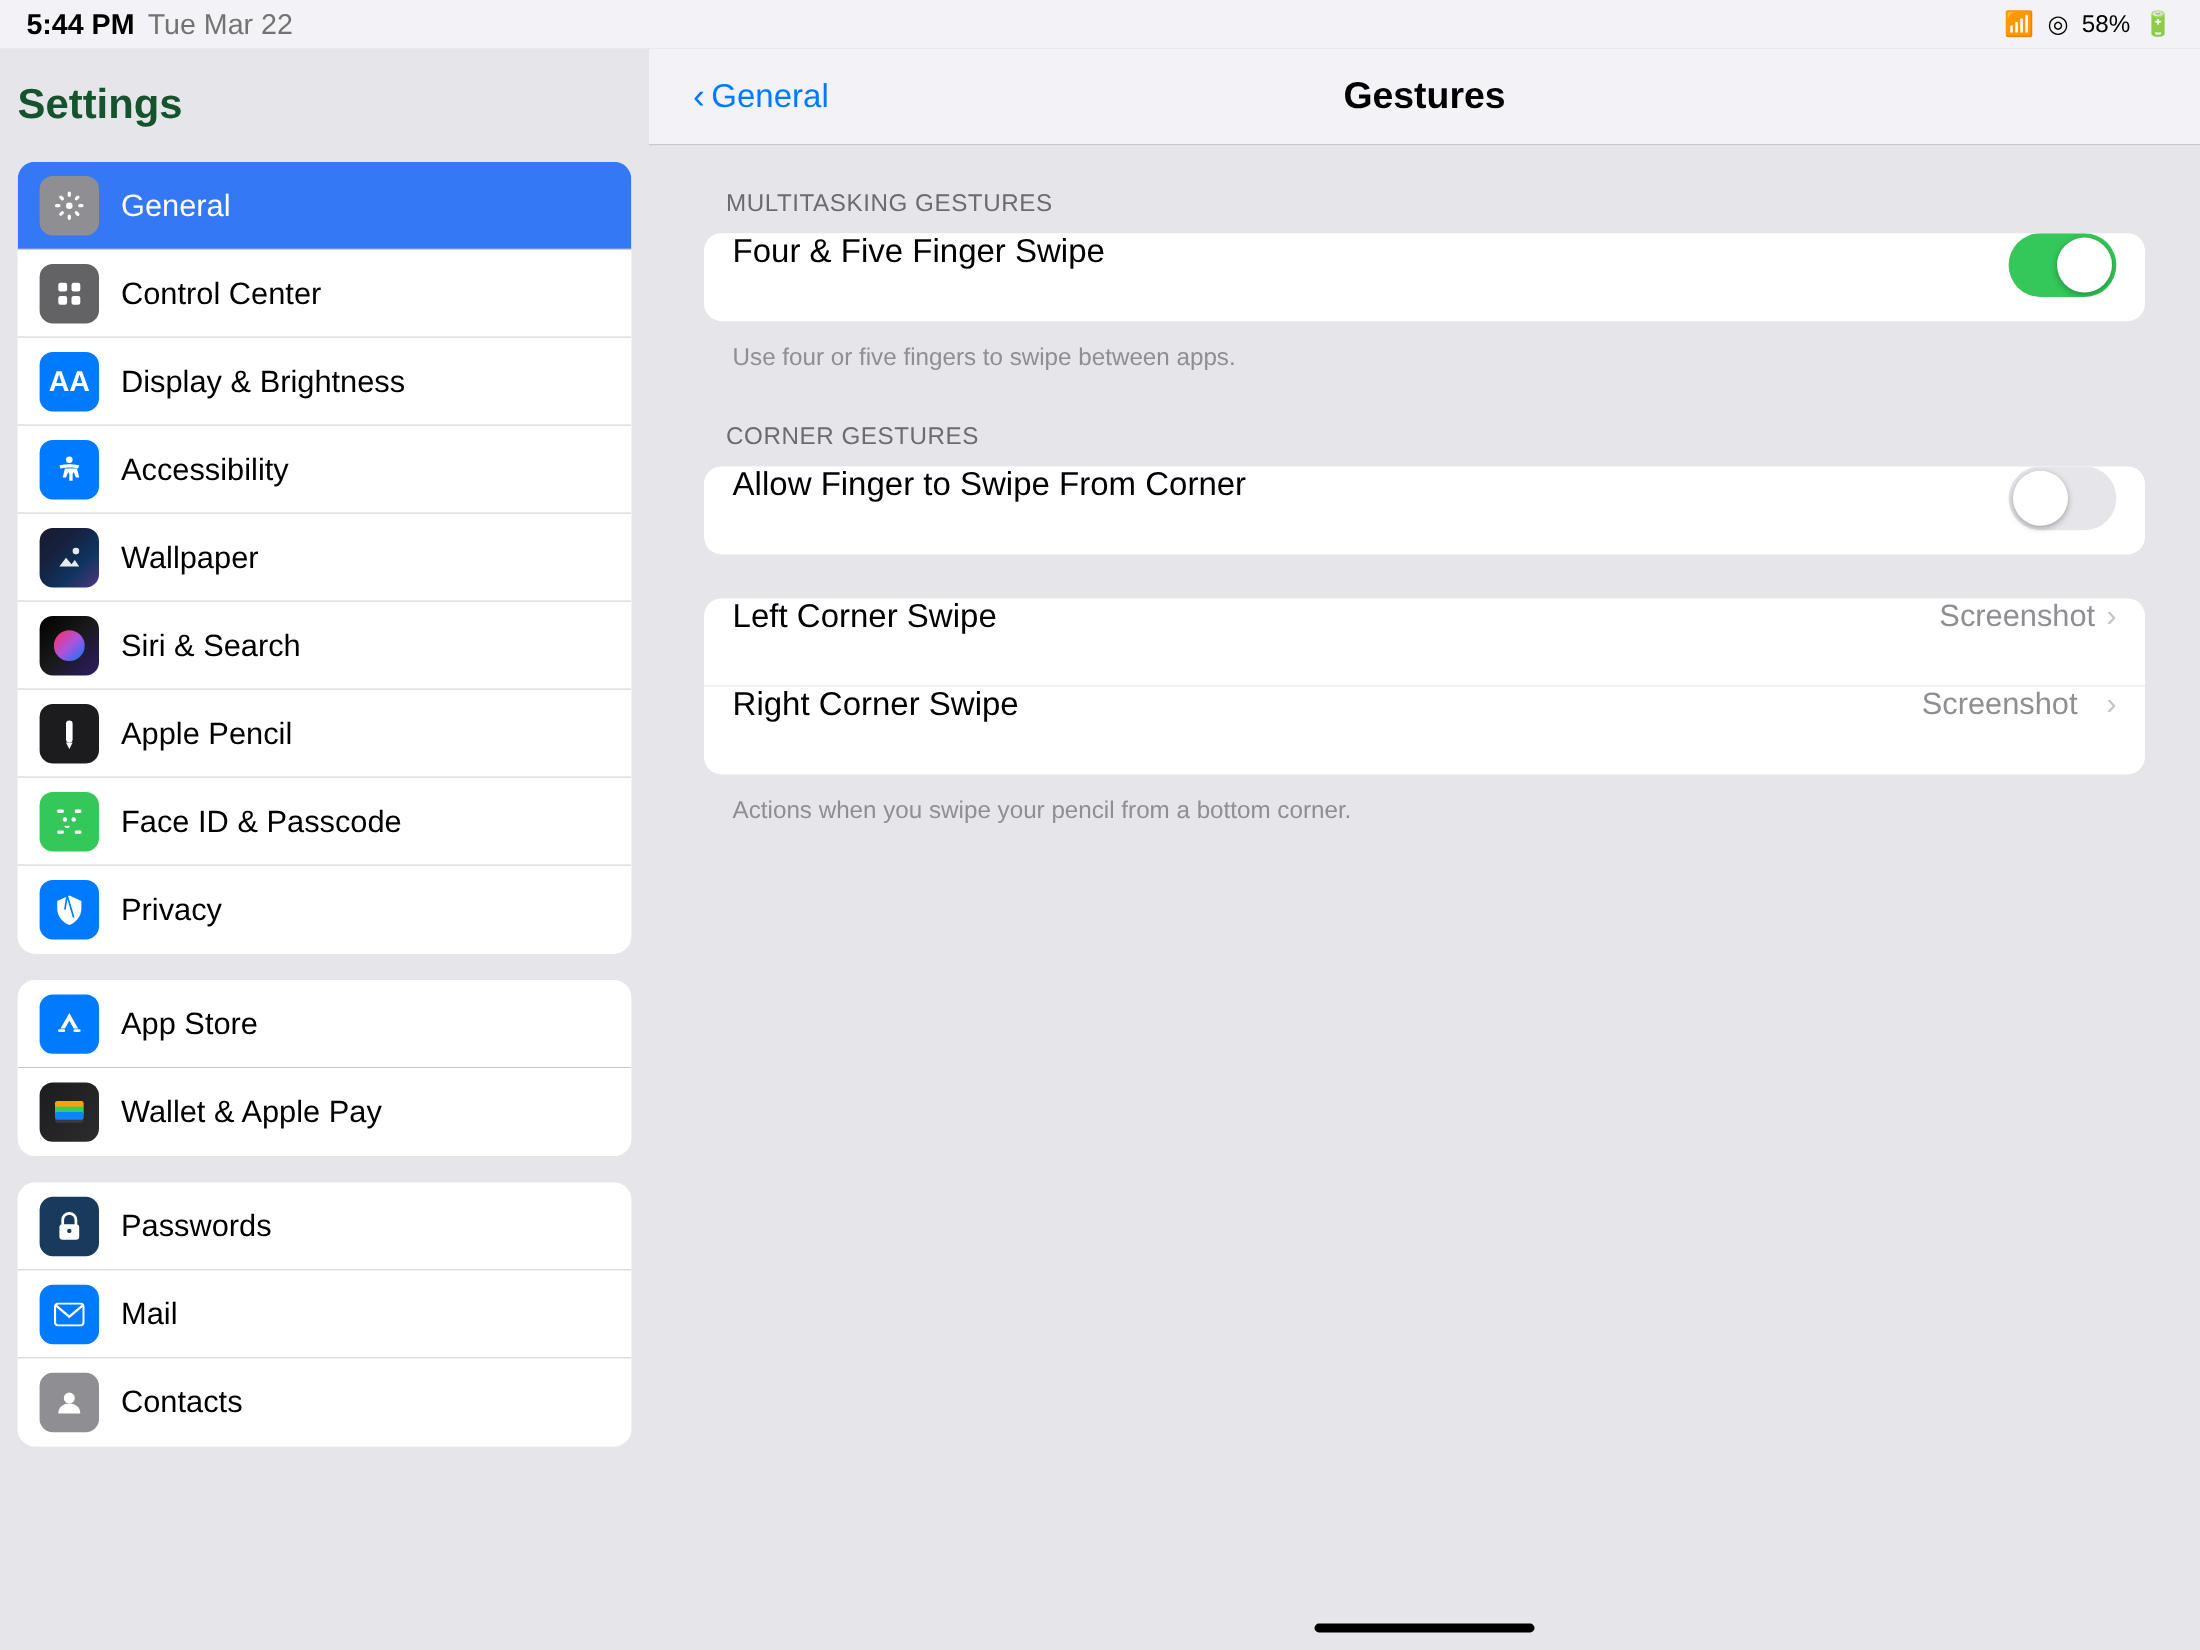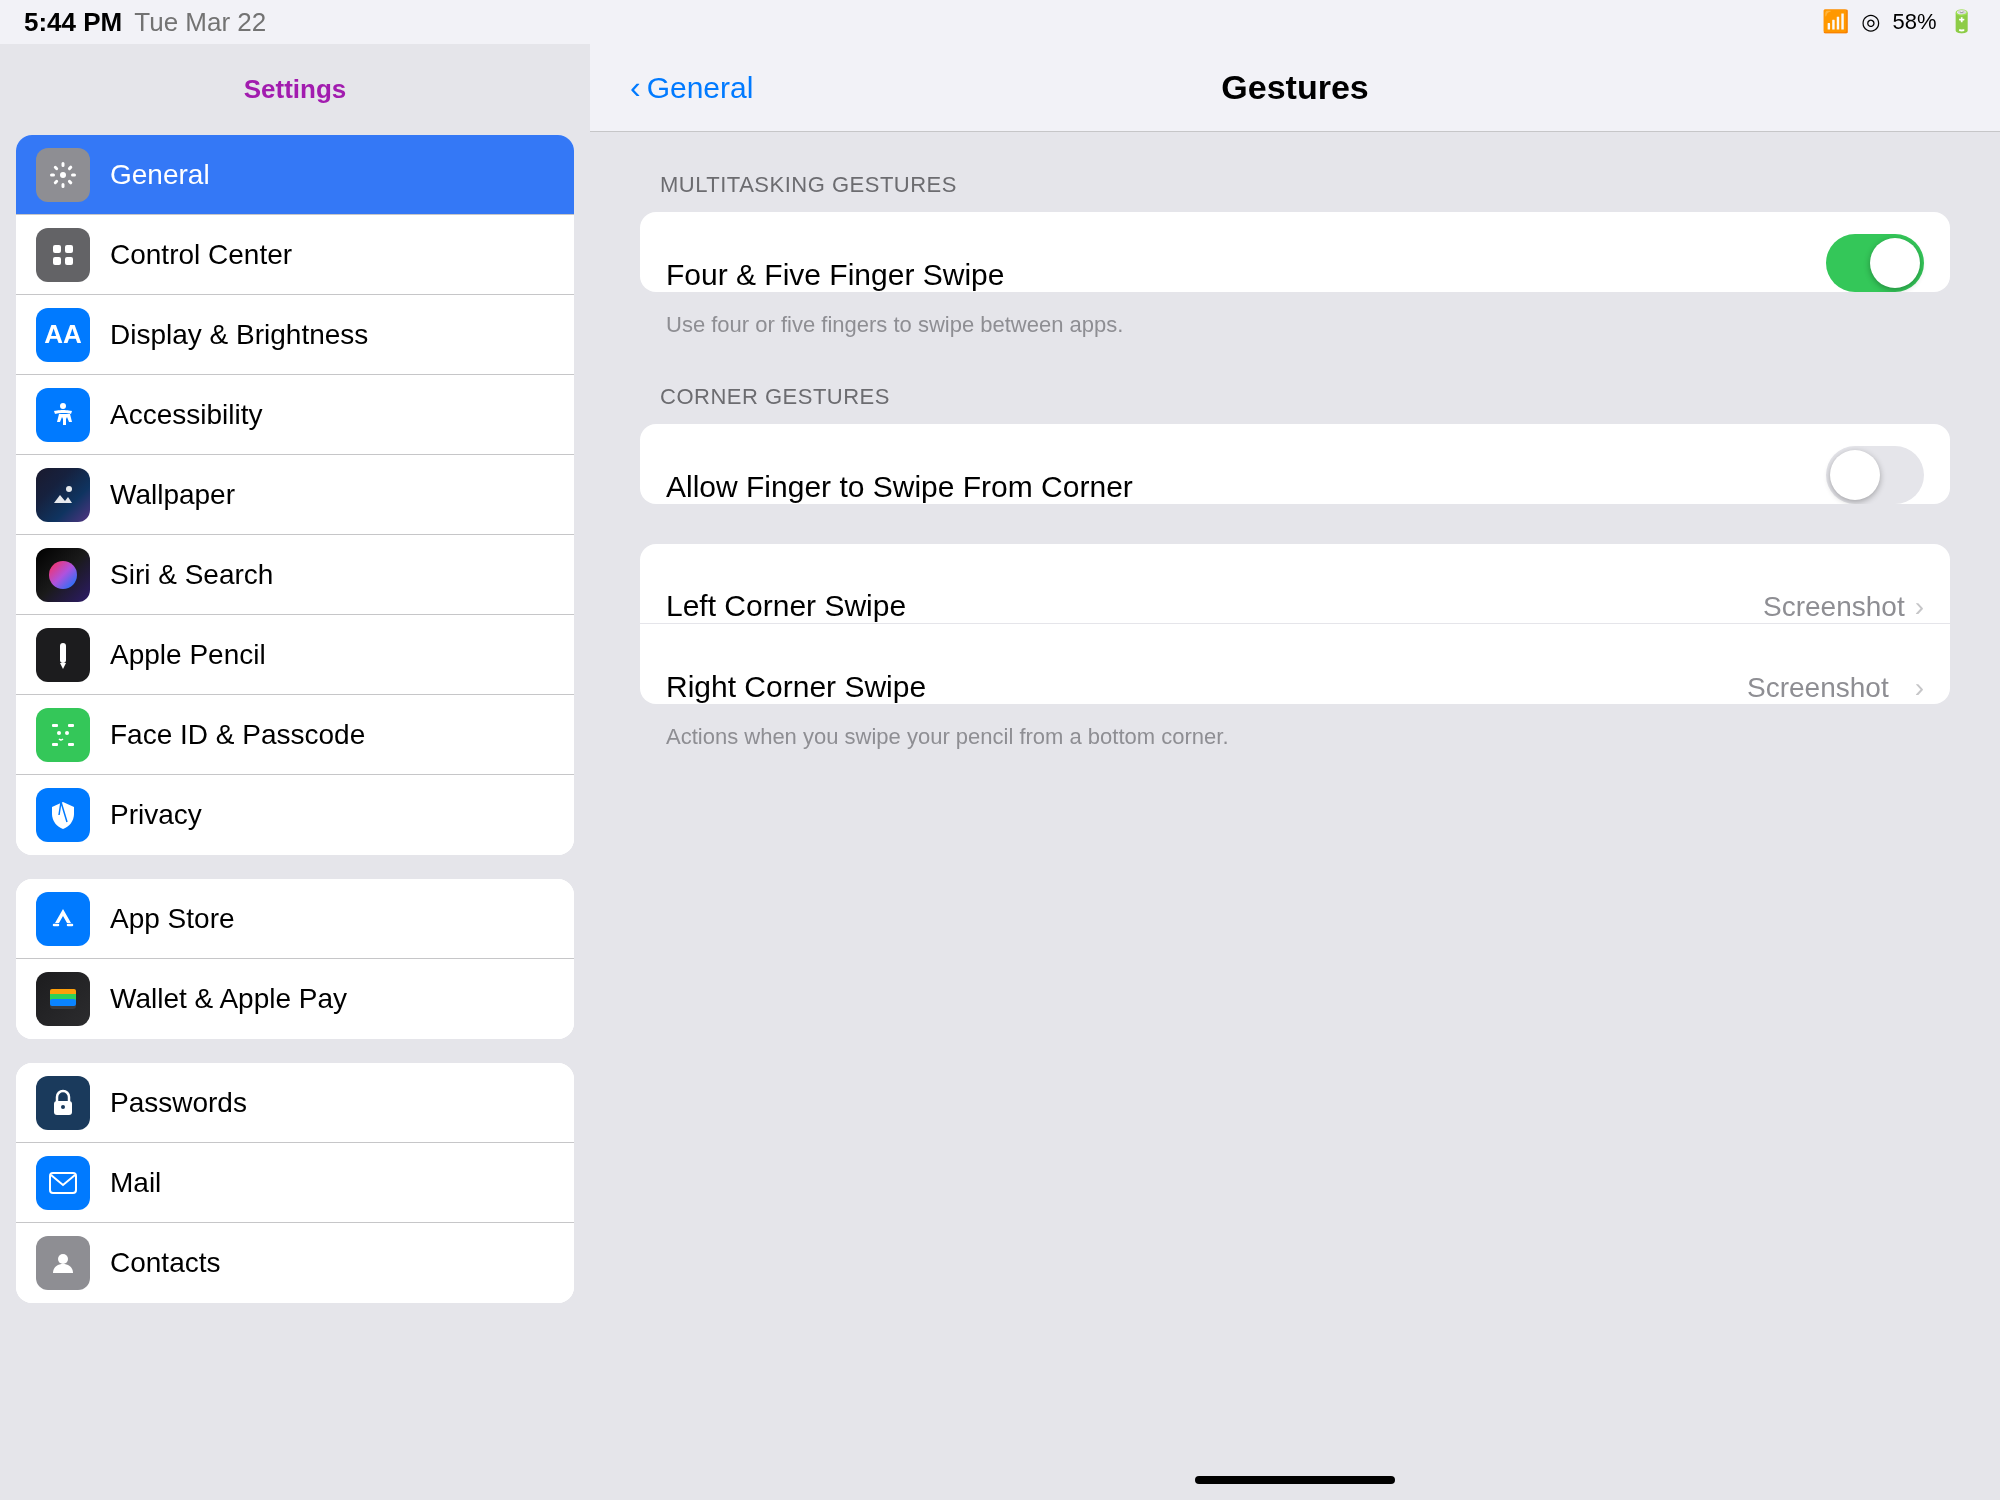--- a/index.html
+++ b/index.html
@@ -57,24 +57,24 @@
 
     
     .sidebar {
       width: 590px;
       background: #e5e5ea;
       padding: 20px 16px;
       overflow-y: auto;
       flex-shrink: 0;
     }
     .sidebar-title {
-      font-size: 26px;
+      font-size: 38px;
       font-weight: 700;
-      color: #a21caf;
-      text-align: center;
+      color: #14532d;
+      text-align: left;
       margin-bottom: 20px;
       padding: 10px 0;
     }
 
     .settings-group {
       background: #fff;
       border-radius: 16px;
       margin-bottom: 24px;
       overflow: hidden;
     }
@@ -173,21 +173,21 @@
 
     .card {
       background: #fff;
       border-radius: 16px;
       overflow: hidden;
       margin-bottom: 10px;
     }
 
     .card-row {
       display: flex;
-      align-items: flex-end;
+      align-items: flex-start;
       padding: 0 26px;
       height: 80px;
       border-bottom: 1px solid #e5e5ea;
     }
     .card-row:last-child {
       border-bottom: none;
     }
 
     .card-row-label {
       font-size: 30px;

